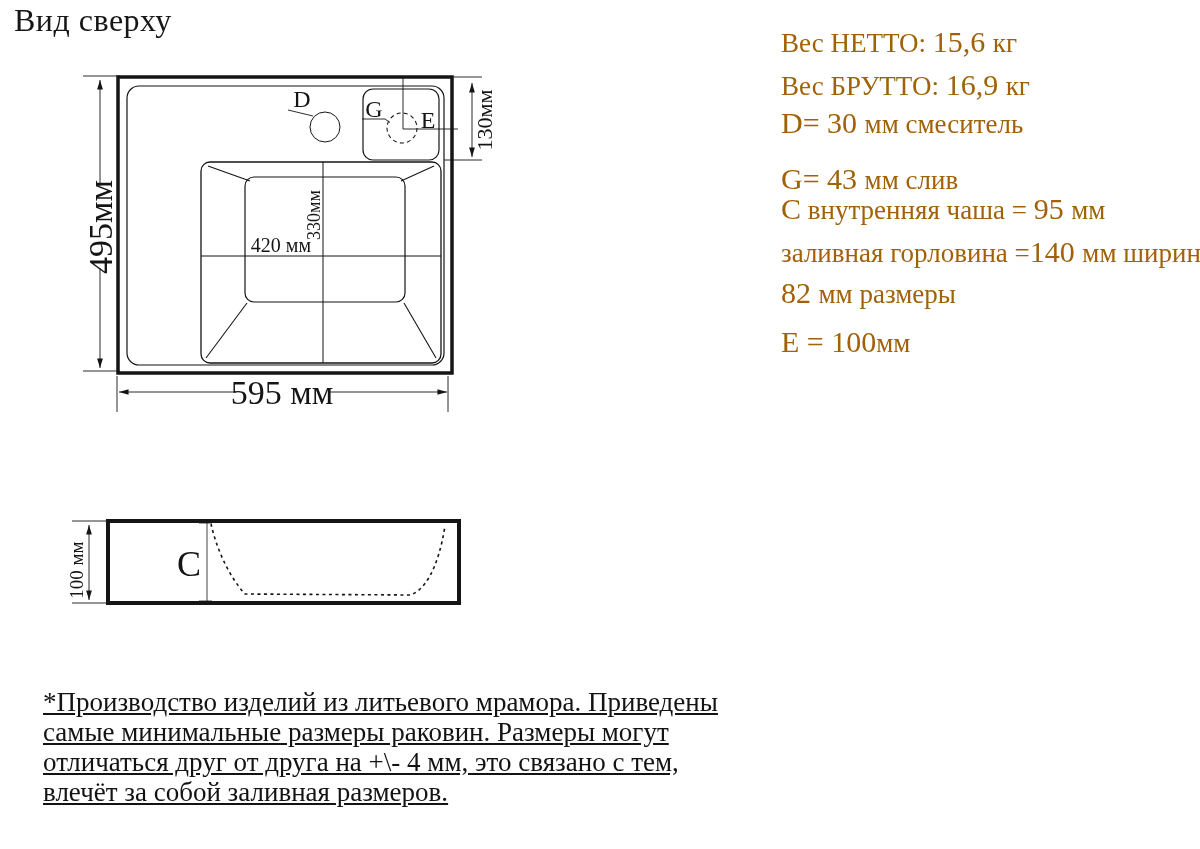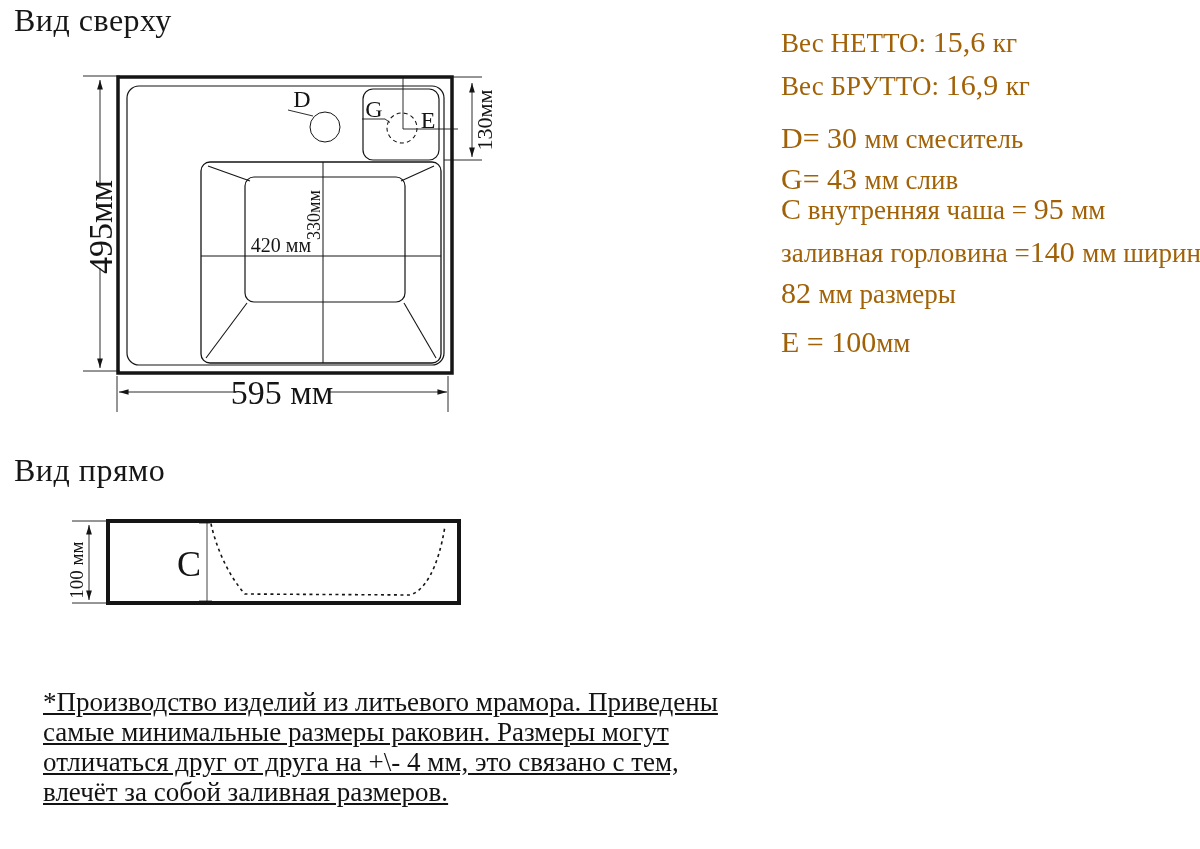--- a/index.html
+++ b/index.html
@@ -17,21 +17,20 @@
   #footer{position:absolute;left:43px;top:687px;width:660px;color:#131313;text-decoration:underline;}
   .footer-line{font-size:27px;line-height:30px;white-space:nowrap;}
   text{font-family:"Liberation Serif", serif;fill:#151515;}
 </style>
 </head>
 <body>
 
 <div class="page">
 
   <div class="view-title" id="title-top">Вид сверху</div>
-  <div class="view-title" id="title-front">Вид прямо</div>
 
   <svg width="1200" height="849" viewBox="0 0 1200 849">
     <defs>
       <marker id="arr" viewBox="0 0 10 8" refX="10" refY="4" markerWidth="11" markerHeight="8.5" orient="auto-start-reverse">
         <path d="M0,1 L10,4 L0,7 z" fill="#151515"></path>
       </marker>
     </defs>
 
     <g fill="none" stroke="#151515">
 
@@ -108,21 +107,21 @@
       <path d="M211,524 C216,546 227,574 245,594 L410,595 C424,591 438,570 445,526" stroke-width="1.6" stroke-dasharray="3 3.5"></path>
     </g>
 
     <text x="83" y="570" text-anchor="middle" font-size="19" transform="rotate(-90 83 570)">100 мм</text>
     <text x="189" y="576" text-anchor="middle" font-size="36">C</text>
   </svg>
 
   <div id="specs">
       <div class="spec-line" style="top: 23px;"><span class="sm">Вес НЕТТО: </span><span class="lg">15,6 </span><span class="sm">кг</span></div>
       <div class="spec-line" style="top: 66px;"><span class="sm">Вес БРУТТО: </span><span class="lg">16,9 </span><span class="sm">кг</span></div>
-      <div class="spec-line" style="top: 119px;"><span class="lg">D= 30 </span><span class="sm">мм смеситель</span></div>
+      <div class="spec-line" style="top: 104px;"><span class="lg">D= 30 </span><span class="sm">мм смеситель</span></div>
       <div class="spec-line" style="top: 160px; text-align: right;"><span class="lg">G= 43 </span><span class="sm">мм слив</span></div>
       <div class="spec-line" style="top: 190px;"><span class="lg">C</span><span class="sm"> внутренняя чаша = </span><span class="lg">95 </span><span class="sm">мм</span></div>
       <div class="spec-line" style="top: 233px;"><span class="sm">заливная горловина =</span><span class="lg">140 </span><span class="sm">мм ширина,</span></div>
       <div class="spec-line" style="top: 274px;"><span class="lg">82 </span><span class="sm">мм размеры</span></div>
       <div class="spec-line" style="top: 323px; text-align: center;"><span class="lg">E = 100</span><span class="sm">мм</span></div>
     </div>
 
   <div id="footer">
       <div class="footer-line">*Производство изделий из литьевого мрамора. Приведены</div>
       <div class="footer-line">самые минимальные размеры раковин. Размеры могут</div>

